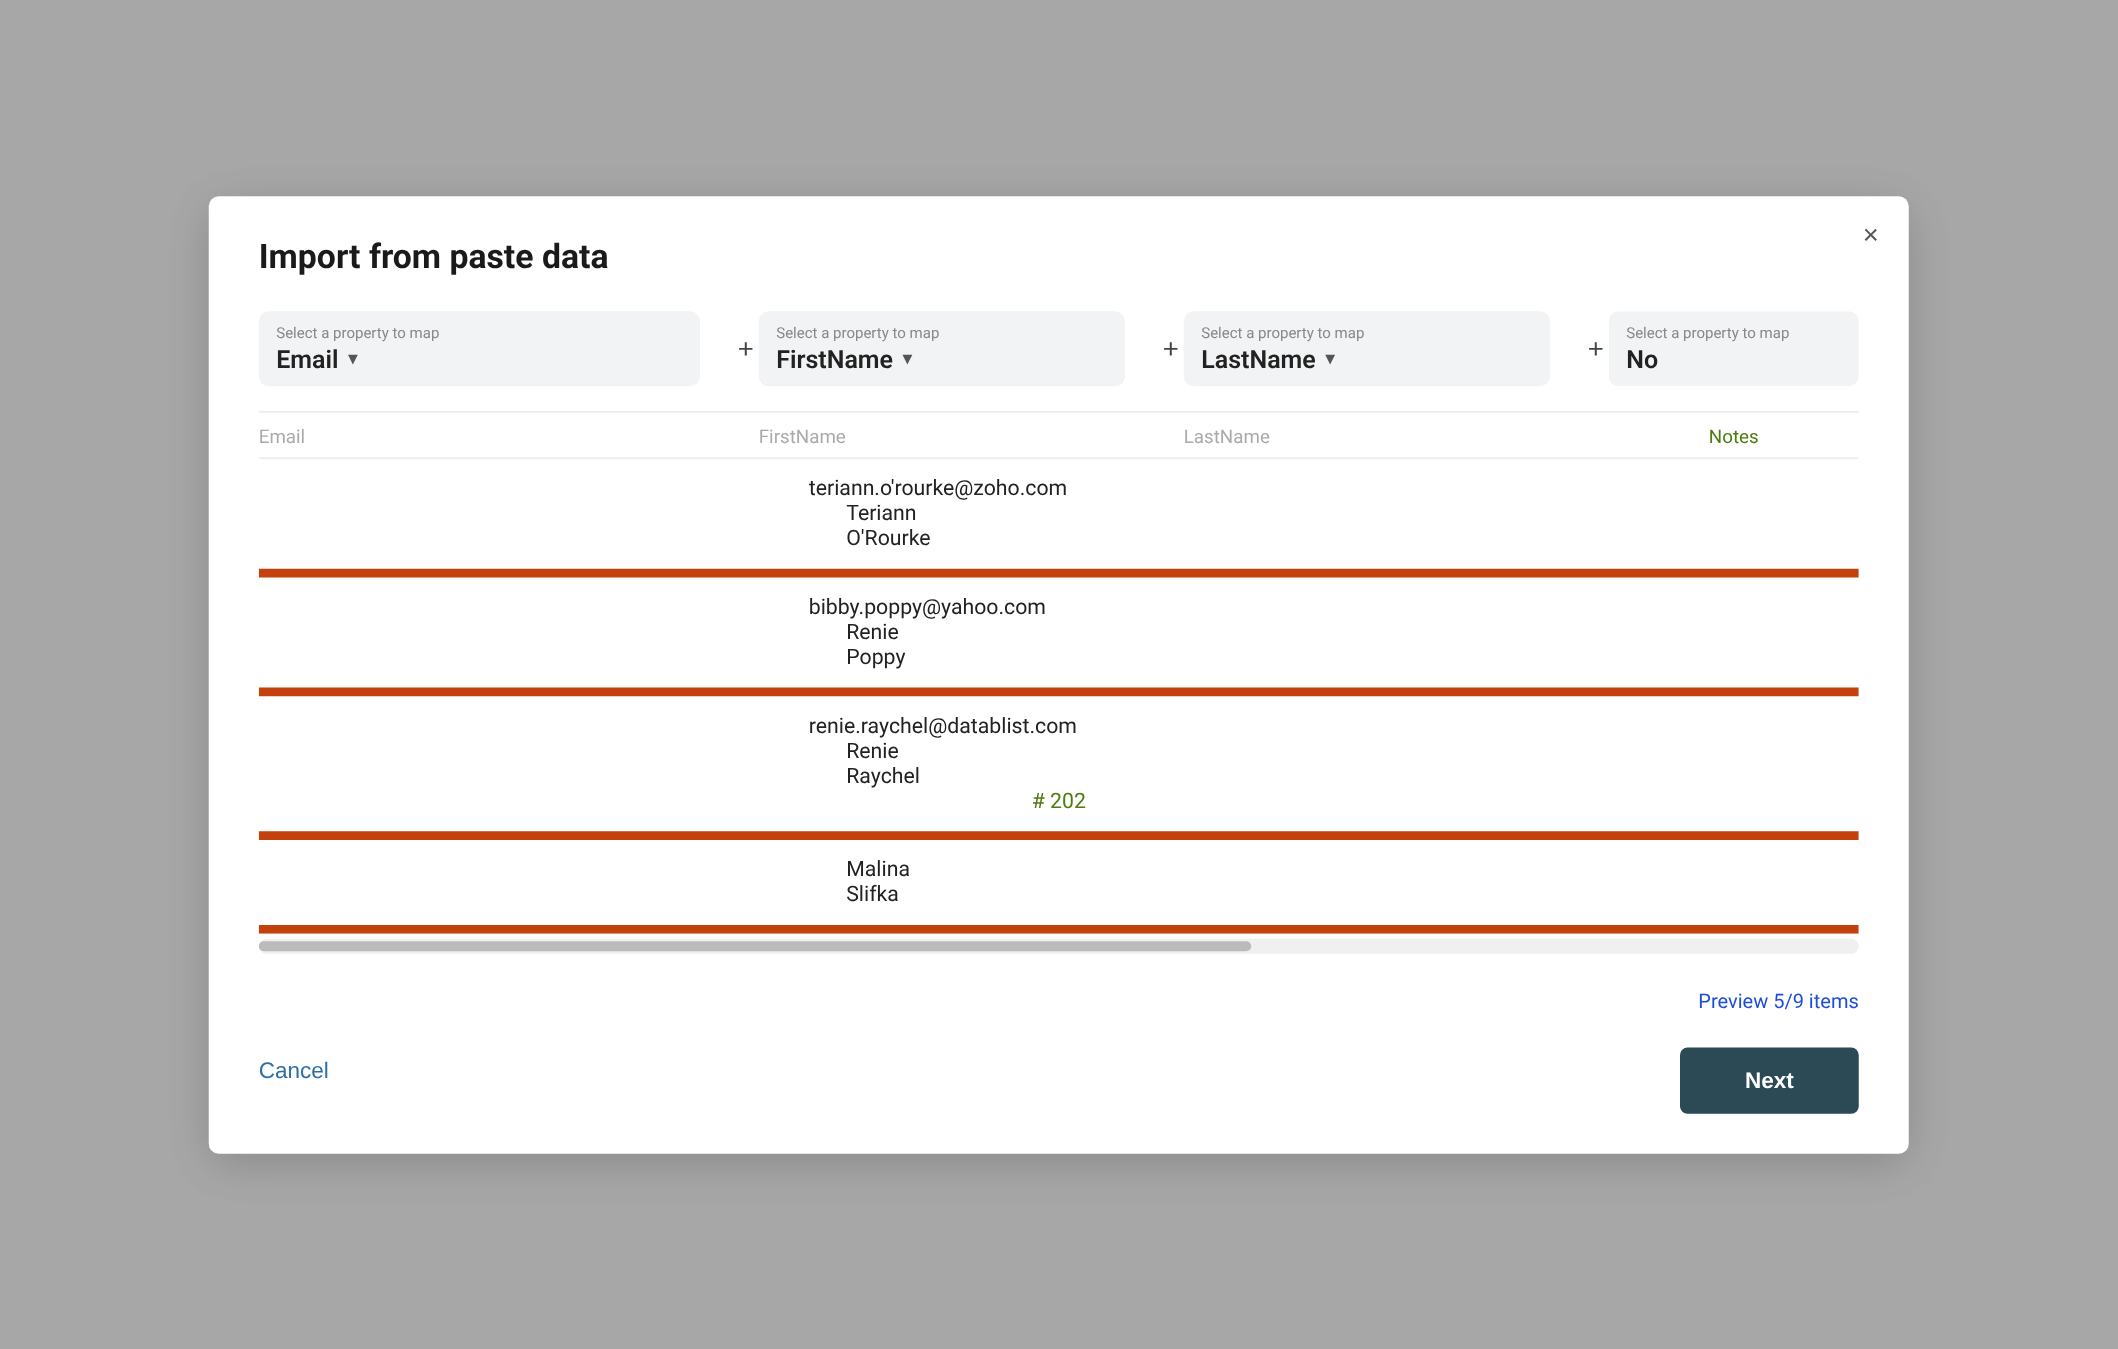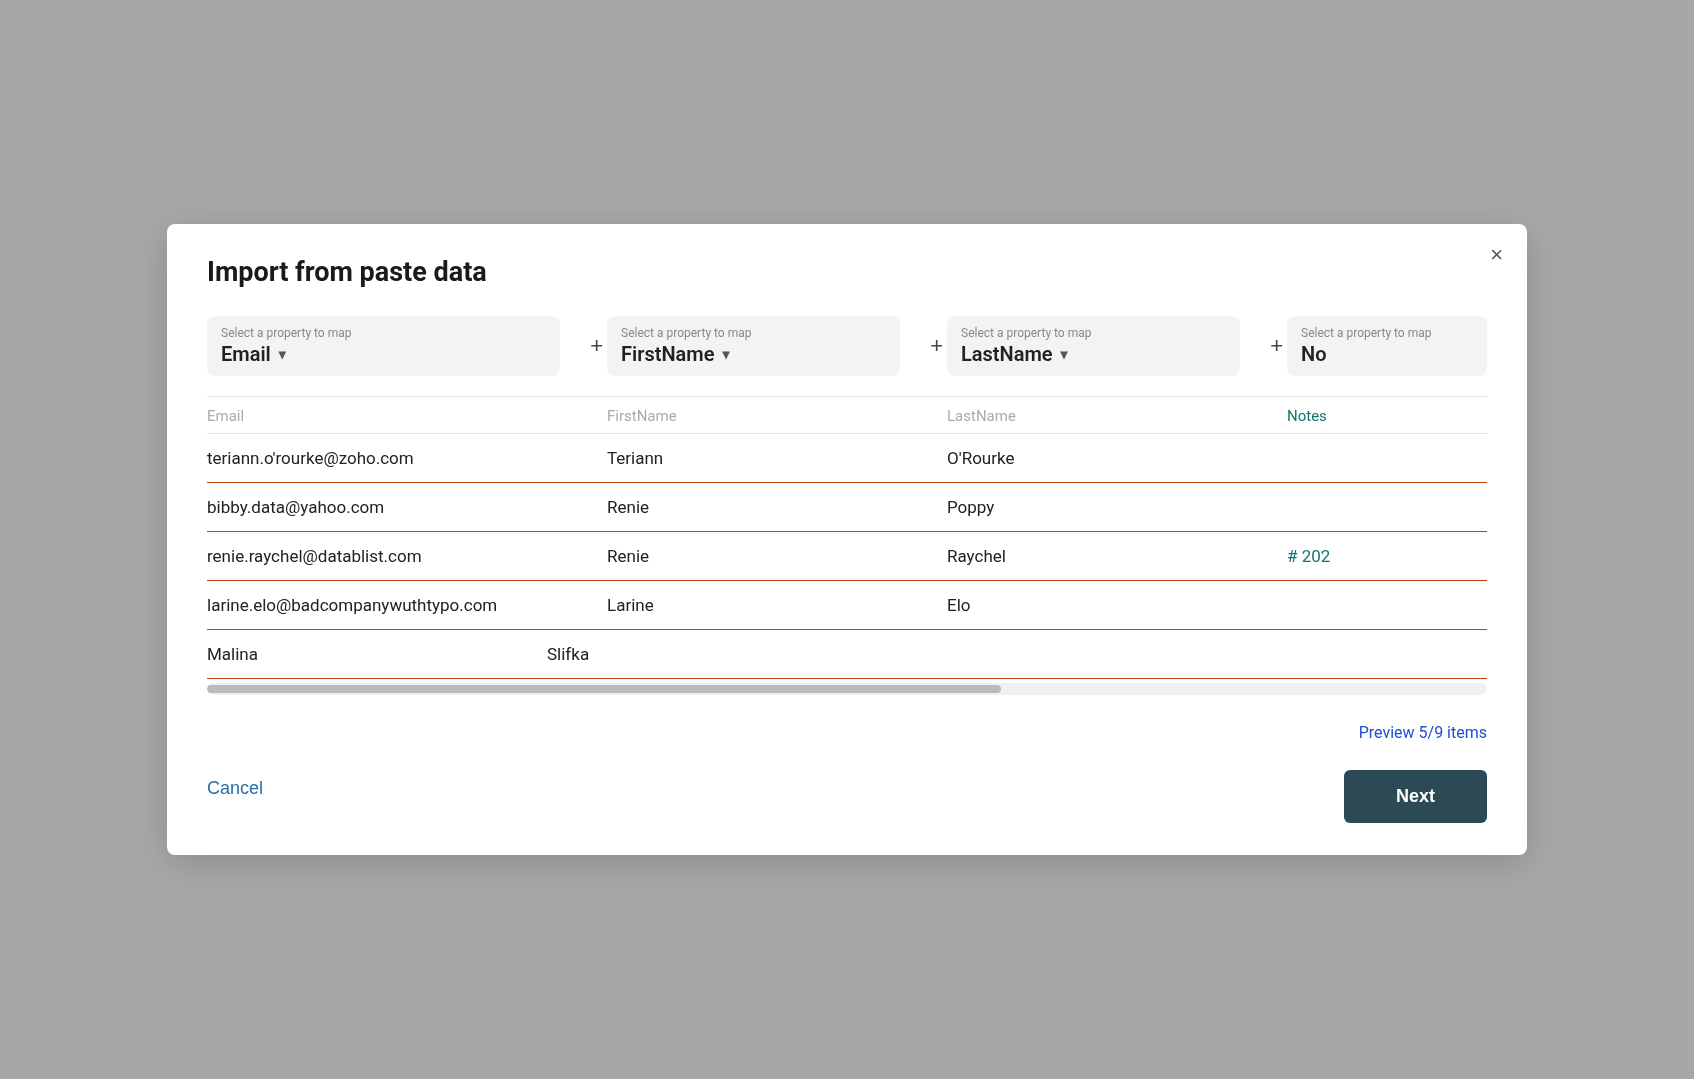--- a/index.html
+++ b/index.html
@@ -93,35 +93,36 @@
       border-bottom: 1px solid #e5e5e5;
     }
     .th {
       font-size: 15px;
       color: #aaa;
       font-weight: 400;
     }
     .table-row {
       display: flex;
       align-items: center;
-      border-bottom: 1px solid #c2410c;
+      border-bottom: 7px solid #c2410c;
       padding: 14px 0;
+      flex-direction: column;
     }
     .td {
       font-size: 17px;
       color: #222;
       overflow: hidden;
       text-overflow: ellipsis;
       white-space: nowrap;
     }
     
     .c1 { width: 400px; padding-right: 24px; }
     .c2 { width: 340px; padding-right: 24px; }
     .c3 { width: 340px; padding-right: 24px; }
-    .c4 { width: 200px; padding-right: 0; color: #0f766e; }
+    .c4 { width: 200px; padding-right: 0; color: #4d7c0f; text-align: center; }
     .scrollbar-area {
       margin-top: 4px;
       height: 12px;
       background: #f0f0f0;
       border-radius: 6px;
       position: relative;
       overflow: hidden;
     }
     .scrollbar-thumb {
       position: absolute;
@@ -243,39 +244,33 @@
       </div>
 
       <div class="table-row">
         <div class="td c1">teriann.o'rourke@zoho.com</div>
         <div class="td c2">Teriann</div>
         <div class="td c3">O'Rourke</div>
         <div class="td c4"></div>
       </div>
 
       <div class="table-row">
-        <div class="td c1">bibby.data@yahoo.com</div>
+        <div class="td c1">bibby.poppy@yahoo.com</div>
         <div class="td c2">Renie</div>
         <div class="td c3">Poppy</div>
         <div class="td c4"></div>
       </div>
 
       <div class="table-row">
         <div class="td c1">renie.raychel@datablist.com</div>
         <div class="td c2">Renie</div>
         <div class="td c3">Raychel</div>
         <div class="td c4"># 202</div>
       </div>
 
-      <div class="table-row">
-        <div class="td c1">larine.elo@badcompanywuthtypo.com</div>
-        <div class="td c2">Larine</div>
-        <div class="td c3">Elo</div>
-        <div class="td c4"></div>
-      </div>
 
       <div class="table-row">
         <div class="td c2">Malina</div>
         <div class="td c3">Slifka</div>
         <div class="td c4"></div>
       </div>
 
     </div>
 
     <div class="scrollbar-area">

